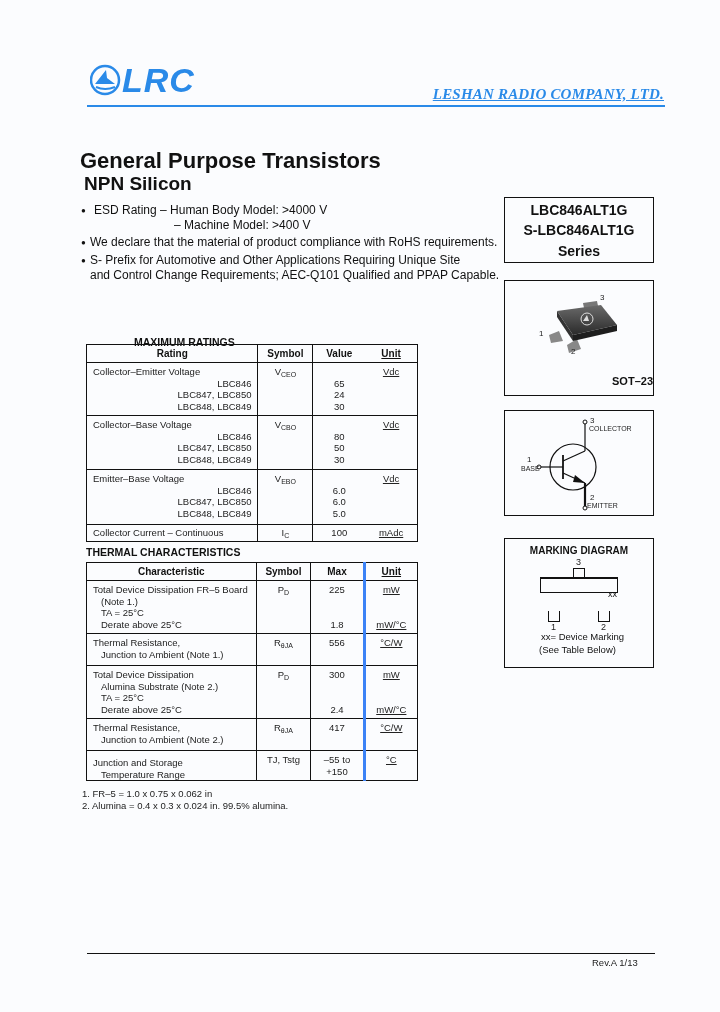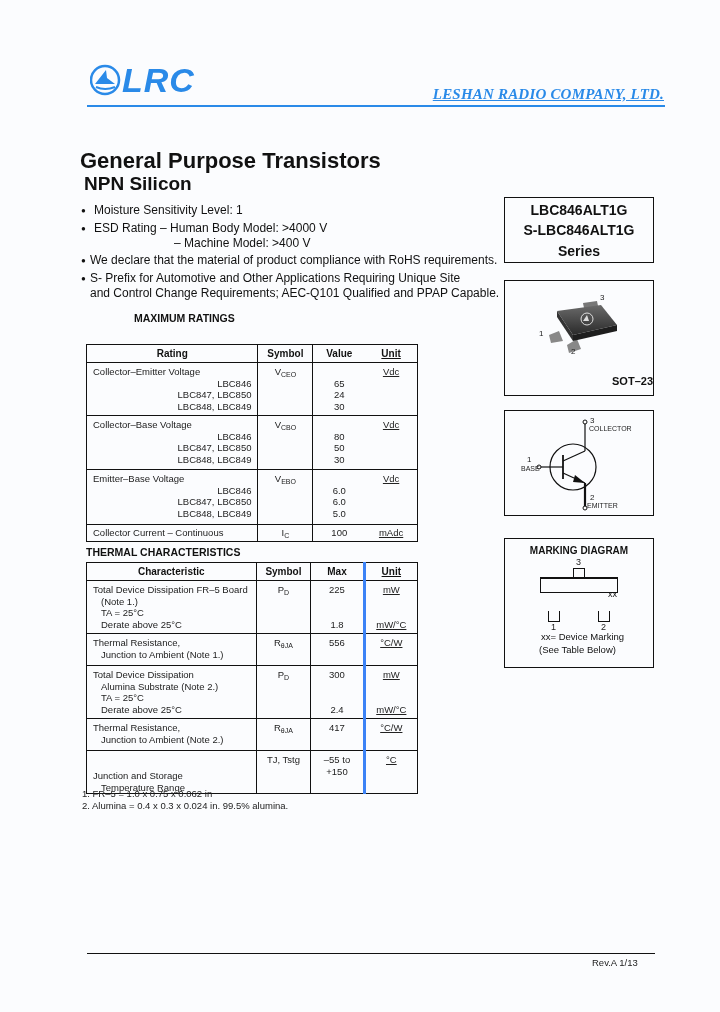--- a/index.html
+++ b/index.html
@@ -77,21 +77,20 @@
   </svg>
 </div>
 <div class="abs logo-text">LRC</div>
 <div class="abs company">LESHAN RADIO COMPANY, LTD.</div>
 <div class="abs header-rule"></div>
 
 <div class="abs title">General Purpose Transistors</div>
 <div class="abs subtitle">NPN Silicon</div>
 
 <div class="abs bullets">
-  <div class="b" style="margin-bottom:3px;">Moisture Sensitivity Level: 1</div>
   <div class="b">ESD Rating – Human Body Model: &gt;4000 V</div>
   <div class="indent" style="margin-bottom:2px;">– Machine Model: &gt;400 V</div>
   <div class="b" style="padding-left:10px; margin-bottom:3px;">We declare that the material of product compliance with RoHS requirements.</div>
   <div class="b" style="padding-left:10px;">S- Prefix for Automotive and Other Applications Requiring Unique Site</div>
   <div class="cont">and Control Change Requirements; AEC-Q101 Qualified and PPAP Capable.</div>
 </div>
 
 <div class="abs part-box">
   <div>LBC846ALT1G</div>
   <div>S-LBC846ALT1G</div>
@@ -151,21 +150,21 @@
     <span>xx</span>
   </div>
   <div class="abs" style="left:43px; top:72px; width:12px; height:11px; border:1px solid #111; border-top:none; box-sizing:border-box;"></div>
   <div class="abs" style="left:93px; top:72px; width:12px; height:11px; border:1px solid #111; border-top:none; box-sizing:border-box;"></div>
   <div class="abs tiny" style="left:46px; top:83px; font-size:9px;">1</div>
   <div class="abs tiny" style="left:96px; top:83px; font-size:9px;">2</div>
   <div class="abs" style="left:36px; top:92px; font-size:9.5px; white-space:nowrap;">xx= Device Marking</div>
   <div class="abs" style="left:34px; top:105px; font-size:9.5px; white-space:nowrap;">(See Table Below)</div>
 </div>
 
-<div class="abs sec-title" style="top:312px;padding-left:48px;">MAXIMUM RATINGS</div>
+<div class="abs sec-title" style="top:336px;padding-left:48px;">MAXIMUM RATINGS</div>
 <table class="dt" style="top:344px;">
   <tbody>
       <tr class="hdr">
     <th class="c1">Rating</th>
     <th class="c2">Symbol</th>
     <th class="c3">Value</th>
     <th class="c4">Unit</th>
   </tr>
   <tr class="row" style="height:53px;">
     <td class="c1 ln" style="padding-top:3px;">
@@ -276,21 +275,21 @@
   <tr class="row" style="height:32px;">
     <td class="c1 ln" style="padding-top:3px;">
       <span style="display:block">Thermal Resistance,</span>
       <span style="display:block; padding-left:8px;">Junction to Ambient (Note 2.)</span>
     </td>
     <td class="c2" style="padding-top:3px;"><span>R</span><span class="sub">θJA</span></td>
     <td class="c3" style="padding-top:3px;">417</td>
     <td class="c4" style="padding-top:3px;">°C/W</td>
   </tr>
   <tr class="row" style="height:30px;">
-    <td class="c1 ln" style="padding-top:19px;">
+    <td class="c1 ln" style="padding-top:6px;">
       <span style="display:block">Junction and Storage</span>
       <span style="display:block; padding-left:8px;">Temperature Range</span>
     </td>
     <td class="c2" style="padding-top:3px;">TJ, Tstg</td>
     <td class="c3 ln" style="padding-top:3px;">
       <span style="display:block">–55 to</span>
       <span style="display:block">+150</span>
     </td>
     <td class="c4" style="padding-top:3px;">°C</td>
   </tr>

